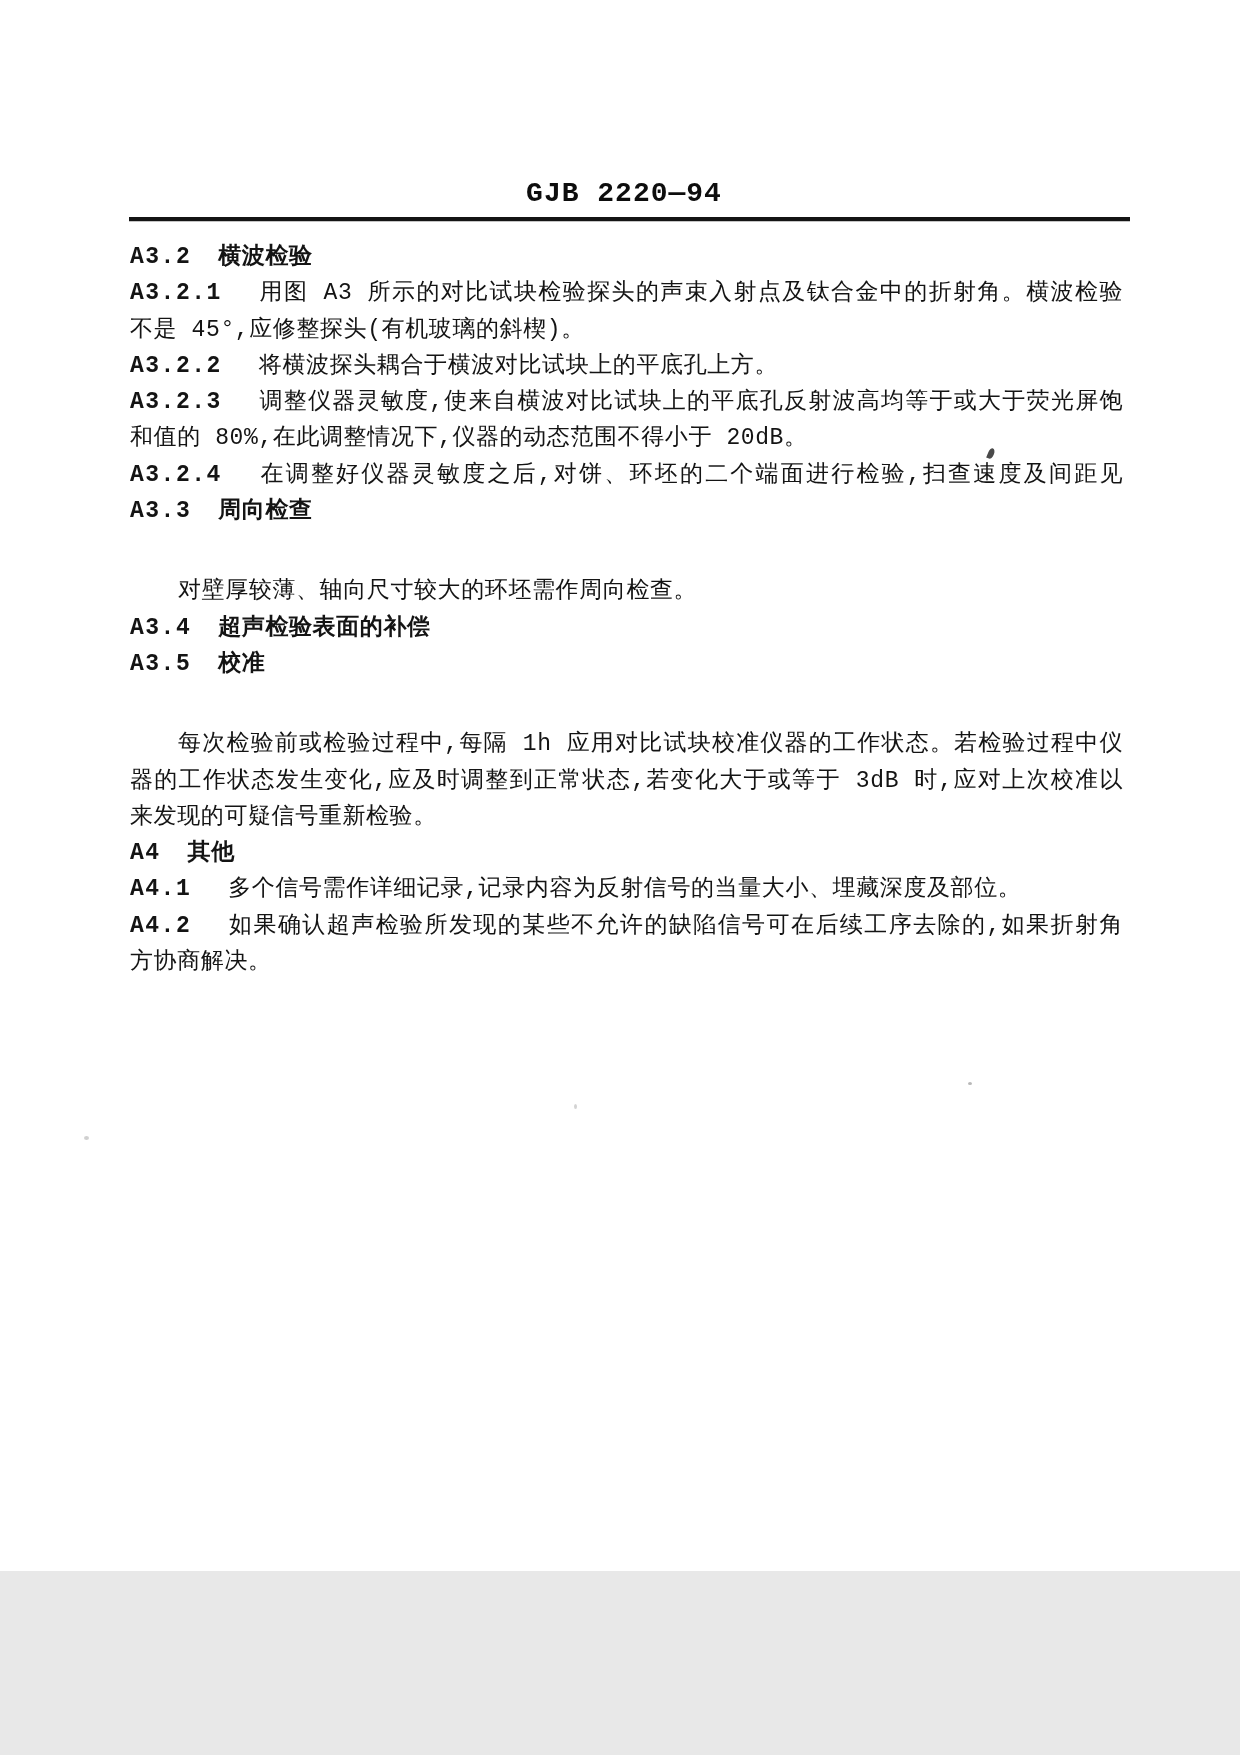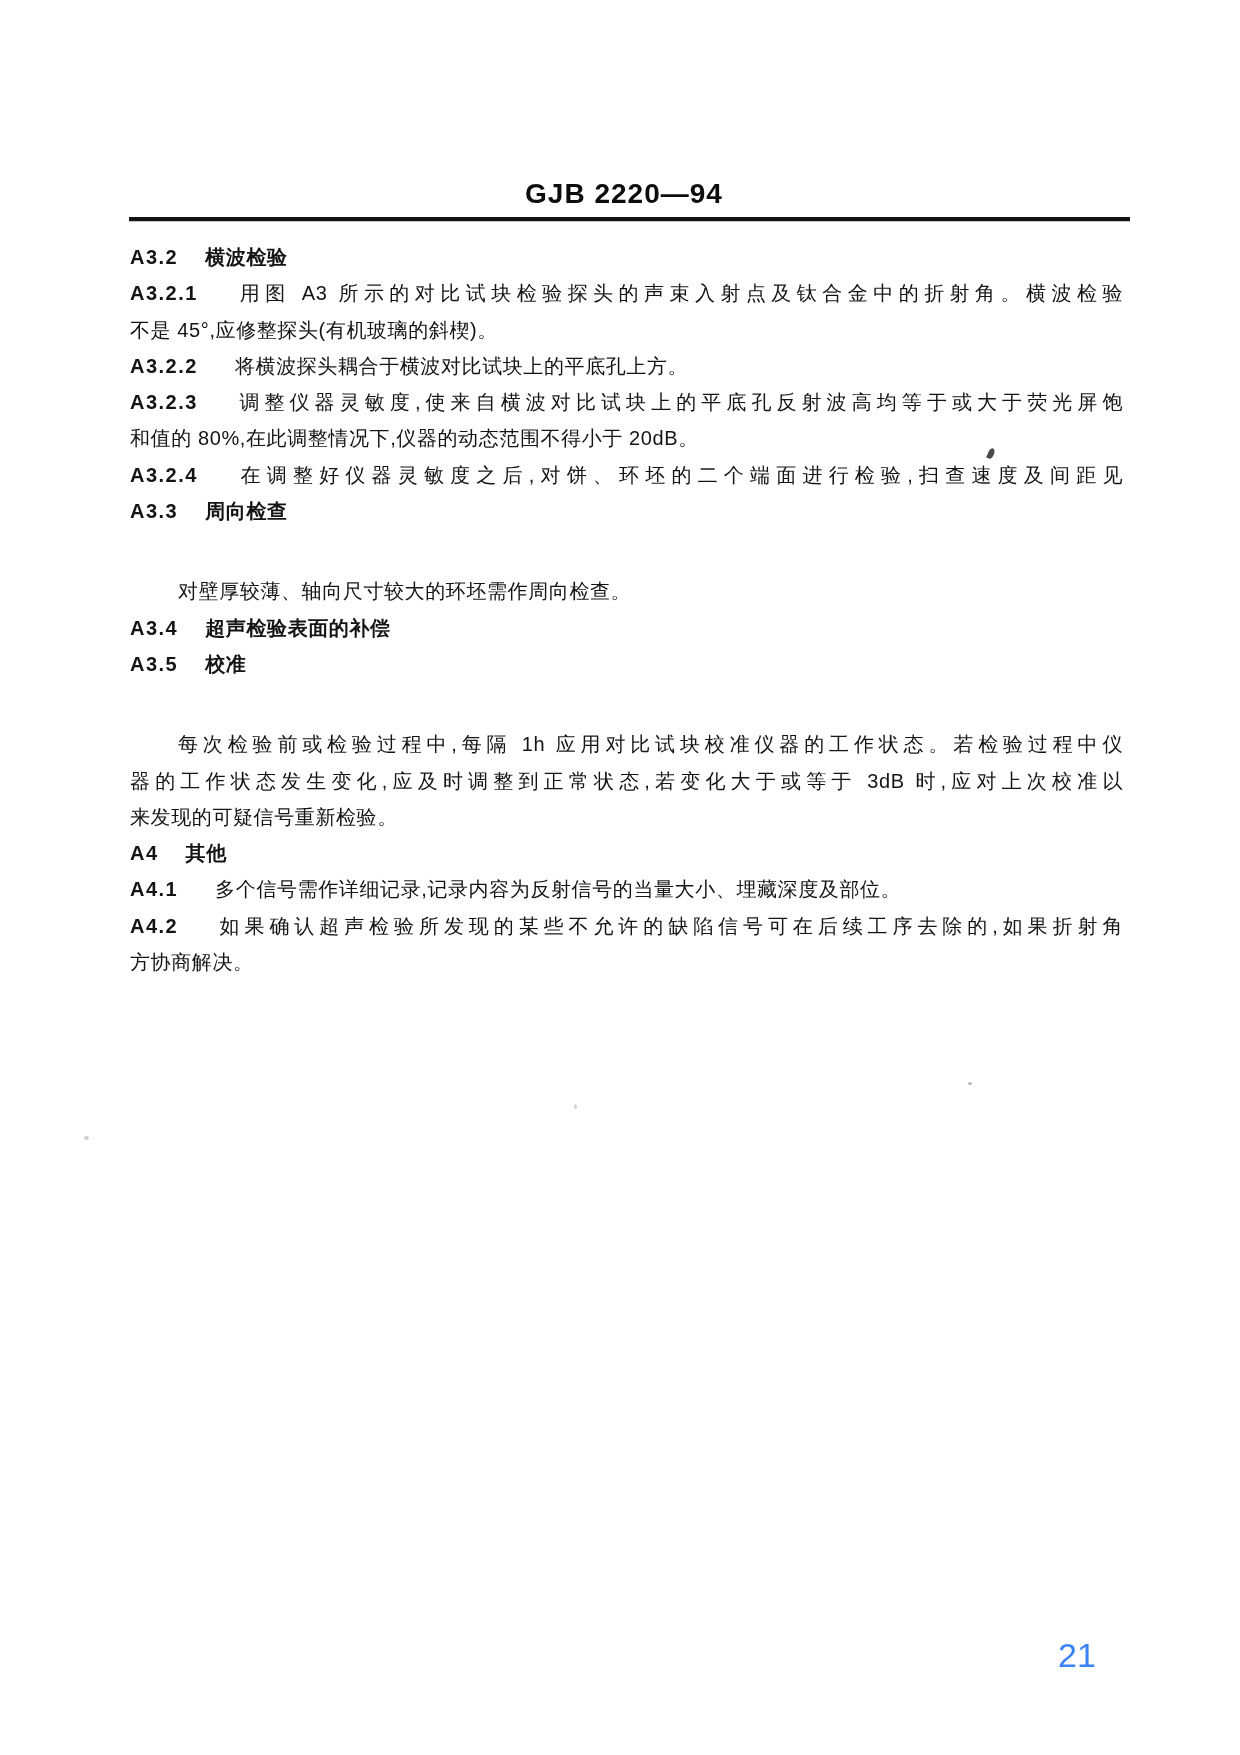--- a/index.html
+++ b/index.html
@@ -3,24 +3,24 @@
 <meta charset="utf-8">
 <style>
   html, body {
     margin: 0;
     padding: 0;
     background: #e8e8e8;
   }
   .page {
     position: relative;
     width: 1240px;
-    height: 1755px;
+    height: 1571px;
     background: #ffffff;
     overflow: hidden;
-    font-family: Liberation Sans, sans-serif;
+    font-family: Liberation Mono, monospace;
     color: #141414;
   }
   .doc-header {
     position: absolute;
     top: 178px;
     left: 0;
     width: 1248px;
     text-align: center;
     font-weight: bold;
     font-size: 28px;
@@ -34,21 +34,21 @@
     width: 1001px;
     height: 4px;
     background: #141414;
     box-shadow: 0 1px 0 rgba(20,20,20,0.25);
   }
   .text-block {
     position: absolute;
     left: 130px;
     top: 239px;
     width: 993px;
-    font-size: 20px;
+    font-size: 23px;
     line-height: 36.3px;
     letter-spacing: 0.6px;
   }
   .line {
     height: 36.3px;
   }
   .line.fill {
     text-align: justify;
     text-align-last: justify;
   }

